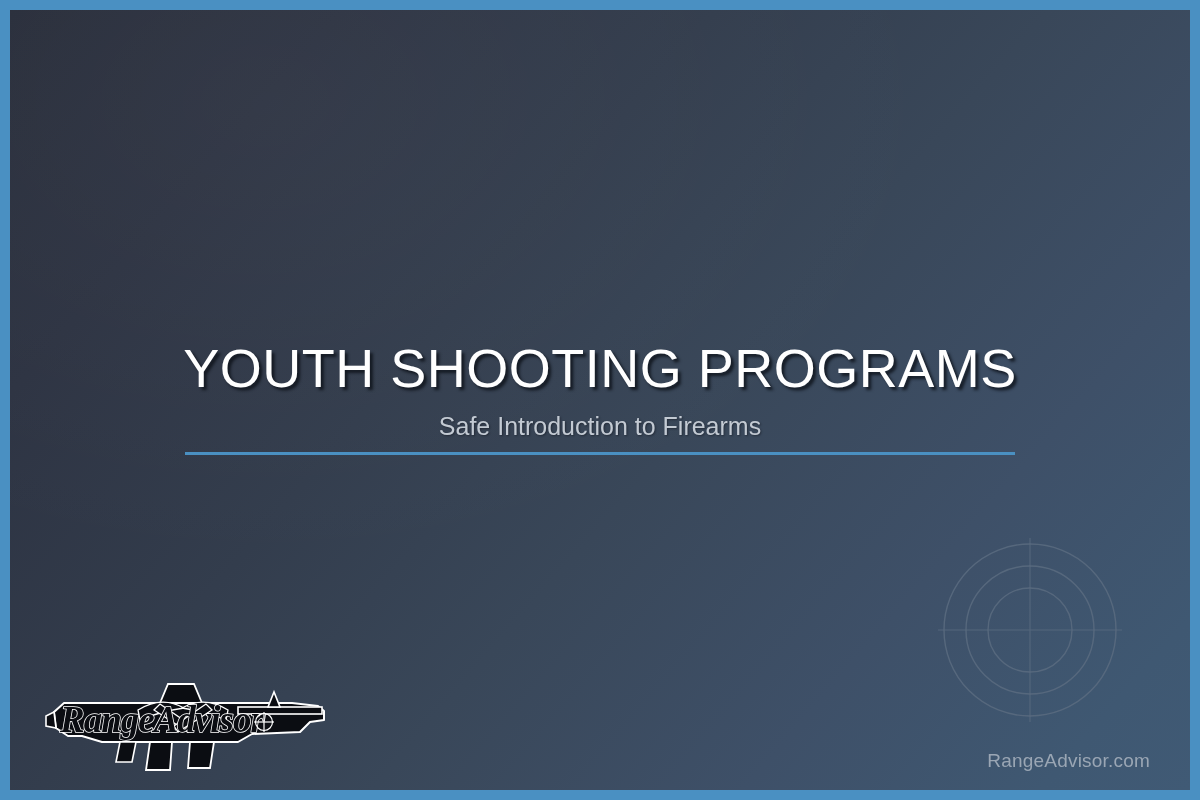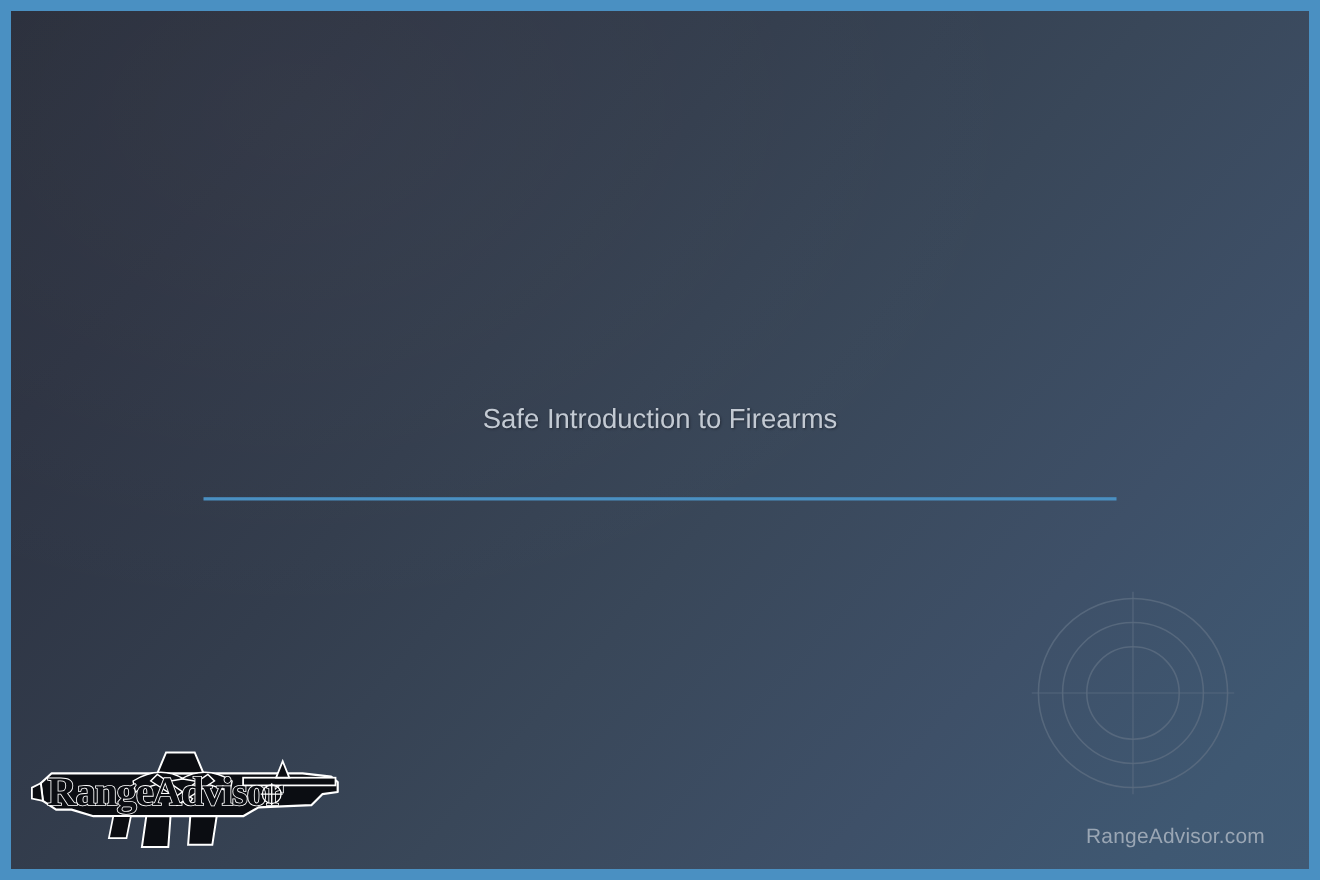--- a/index.html
+++ b/index.html
@@ -71,45 +71,46 @@
     font-size: 54px;
     font-weight: normal;
     letter-spacing: 0.5px;
     color: #ffffff;
     line-height: 1.05;
     text-shadow: 3px 3px 3px rgba(10,14,20,0.75);
     white-space: nowrap;
   }
 
   .slide-subtitle {
-    margin: 26px 0 0 0;
+    margin: 14px 0 0 0;
     font-size: 25px;
     font-weight: normal;
     color: #c3cad3;
     line-height: 1.2;
     text-shadow: 1px 1px 2px rgba(10,14,20,0.45);
     white-space: nowrap;
   }
 
   .divider {
     position: absolute;
     left: 175px;
     top: 442px;
     width: 830px;
     height: 3px;
     background: #4a90c2;
   }
 
   
   .logo {
     position: absolute;
-    left: 15px;
+    left: 32px;
     top: 660px;
     width: 285px;
     height: 105px;
+    font-style: italic;
   }
 
   
   .footer {
     position: absolute;
     right: 40px;
     bottom: 18px;
     font-size: 19px;
     color: #9aa6b4;
     letter-spacing: 0.2px;
@@ -132,20 +133,21 @@
           <circle cx="110" cy="110" r="86"></circle>
         </g>
         <g stroke="#5b6c80" stroke-width="1.1" opacity="0.8">
           <line x1="110" y1="18" x2="110" y2="202"></line>
           <line x1="18" y1="110" x2="202" y2="110"></line>
         </g>
       </svg>
     </div>
 
     <div class="title-block">
+      <h1 class="slide-title">YOUTH SHOOTING PROGRAMS</h1>
       <h2 class="slide-subtitle">Safe Introduction to Firearms</h2>
     </div>
 
     <div class="divider"></div>
 
     <div class="logo">
       <svg width="285" height="105" viewBox="0 0 285 105" aria-hidden="true">
         <g>
 
           <path d="M12 42 L22 33 L250 33 L276 36 L282 41 L282 50 L268 52 L258 62

